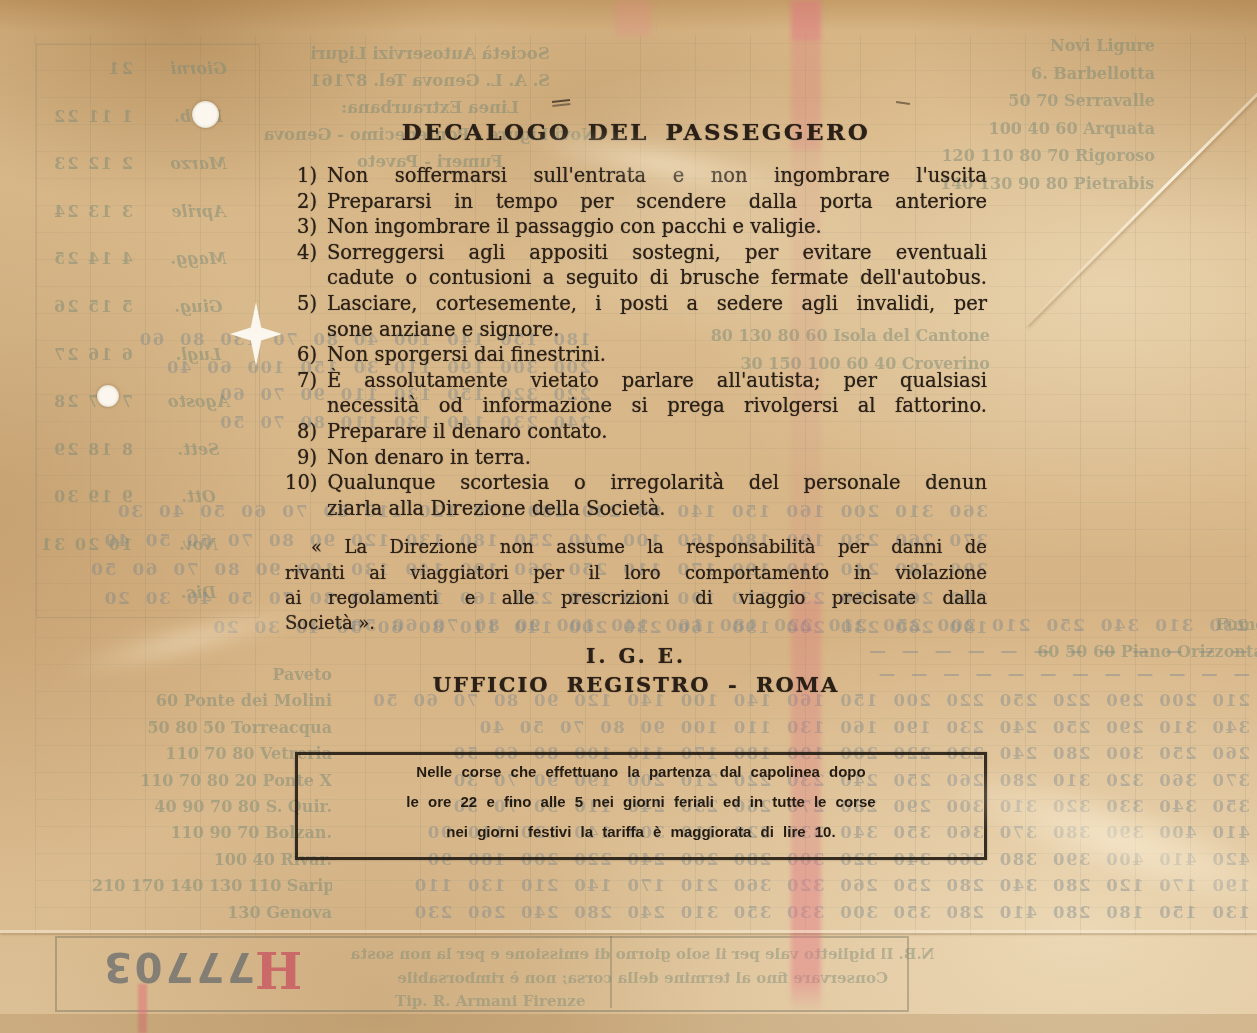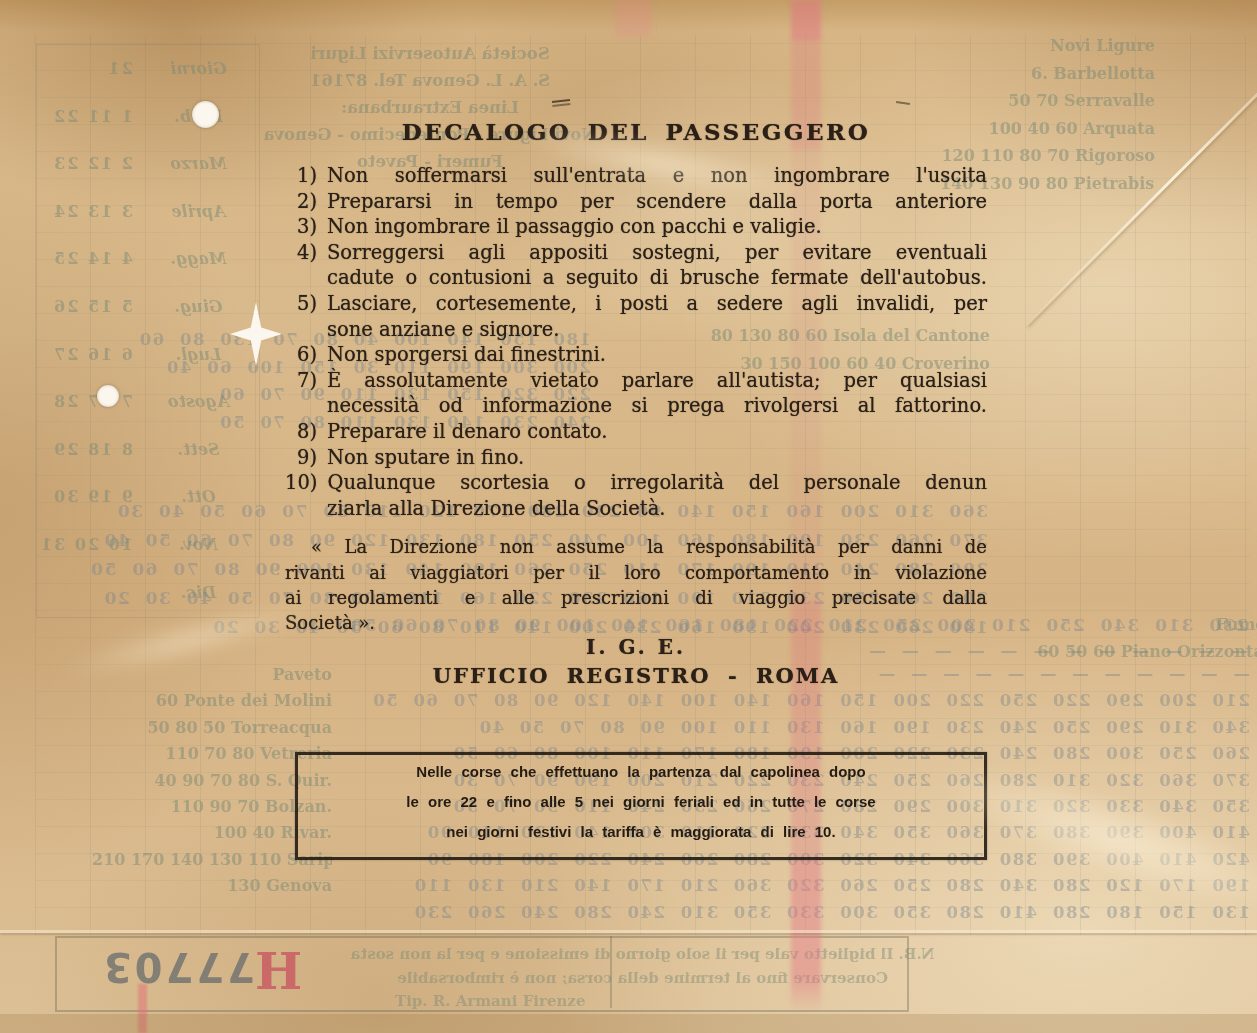--- a/index.html
+++ b/index.html
@@ -88,21 +88,21 @@
   .title{text-align:center;font-size:23px;font-weight:bold;letter-spacing:2.5px;
          word-spacing:6px;margin:0 0 18px 0;}
   .rules{font-size:19.5px;}
   .rline{display:flex;line-height:25.6px;}
   .rn{flex:0 0 32px;text-align:right;padding-right:10px;}
   .rt{flex:1;}
   .just{text-align:justify;text-align-last:justify;}
   .quote{margin-top:13px;font-size:18px;line-height:25.2px;}
   .qline{display:block;}
   .ind{padding-left:26px;}
-  .ige{text-align:center;font-weight:bold;font-size:20px;letter-spacing:3px;}
+  .ige{text-align:center;font-weight:bold;font-size:20px;letter-spacing:3px;margin-top:9px;}
   .ufficio{text-align:center;font-weight:bold;font-size:21px;letter-spacing:2px;word-spacing:8px;margin-top:4px;}
   .notice{left:295px;top:752px;width:650px;border:3px solid rgba(30,23,15,.88);
           padding:2px 18px 10px 18px;font-family:"Liberation Sans",sans-serif;font-weight:bold;
           font-size:15px;line-height:30px;text-align:center;color:#241c13;word-spacing:5px;
           z-index:3;box-shadow:0 0 2px rgba(40,30,20,.35);}
   .edge-dark{left:0;top:1014px;width:1257px;height:19px;background:rgba(140,100,50,.22);z-index:4;}
 </style>
 </head>
 <body>
 
@@ -212,20 +212,21 @@
   <div class="gl">Fumeri</div>
       <div class="gl">60 50 60  Piano Orizzontale</div>
     </div>
 
   <div class="g abs gsl">
 
   <div class="gl">Paveto</div>
       <div class="gl">60  Ponte dei Molini</div>
       <div class="gl">50 80 50  Torreacqua</div>
       <div class="gl">110 70 80  Vetreria</div>
+      <div class="gl">110 70 80 20  Ponte X</div>
       <div class="gl">40 90 70 80  S. Quir.</div>
       <div class="gl">110 90 70  Bolzan.</div>
       <div class="gl">100 40  Rivar.</div>
       <div class="gl">210 170 140 130 110  Sarip.</div>
       <div class="gl">130  Genova</div>
     </div>
   <div class="g abs gd mir gnum">
 
   <div class="gl">—  —  —  —  —  —  —  —  —  —  —  —</div>
       <div class="gl">210 200 290 220 250 220 200 150 160 140 100 140 120 90 80 70 60 50</div>
@@ -301,21 +302,21 @@
         <div class="rline just-row">
         <span class="rn"></span>
         <span class="rt just">necessità od informazione si prega rivolgersi al fattorino.</span>
       </div>
         <div class="rline">
         <span class="rn">8)</span>
         <span class="rt">Preparare il denaro contato.</span>
       </div>
         <div class="rline">
         <span class="rn">9)</span>
-        <span class="rt">Non sputare in fino.</span>
+        <span class="rt">Non denaro in terra.</span>
       </div>
         <div class="rline just-row">
         <span class="rn">10)</span>
         <span class="rt just">Qualunque scortesia o irregolarità del personale denun</span>
       </div>
         <div class="rline">
         <span class="rn"></span>
         <span class="rt">ziarla alla Direzione della Società.</span>
       </div>
       </div>

